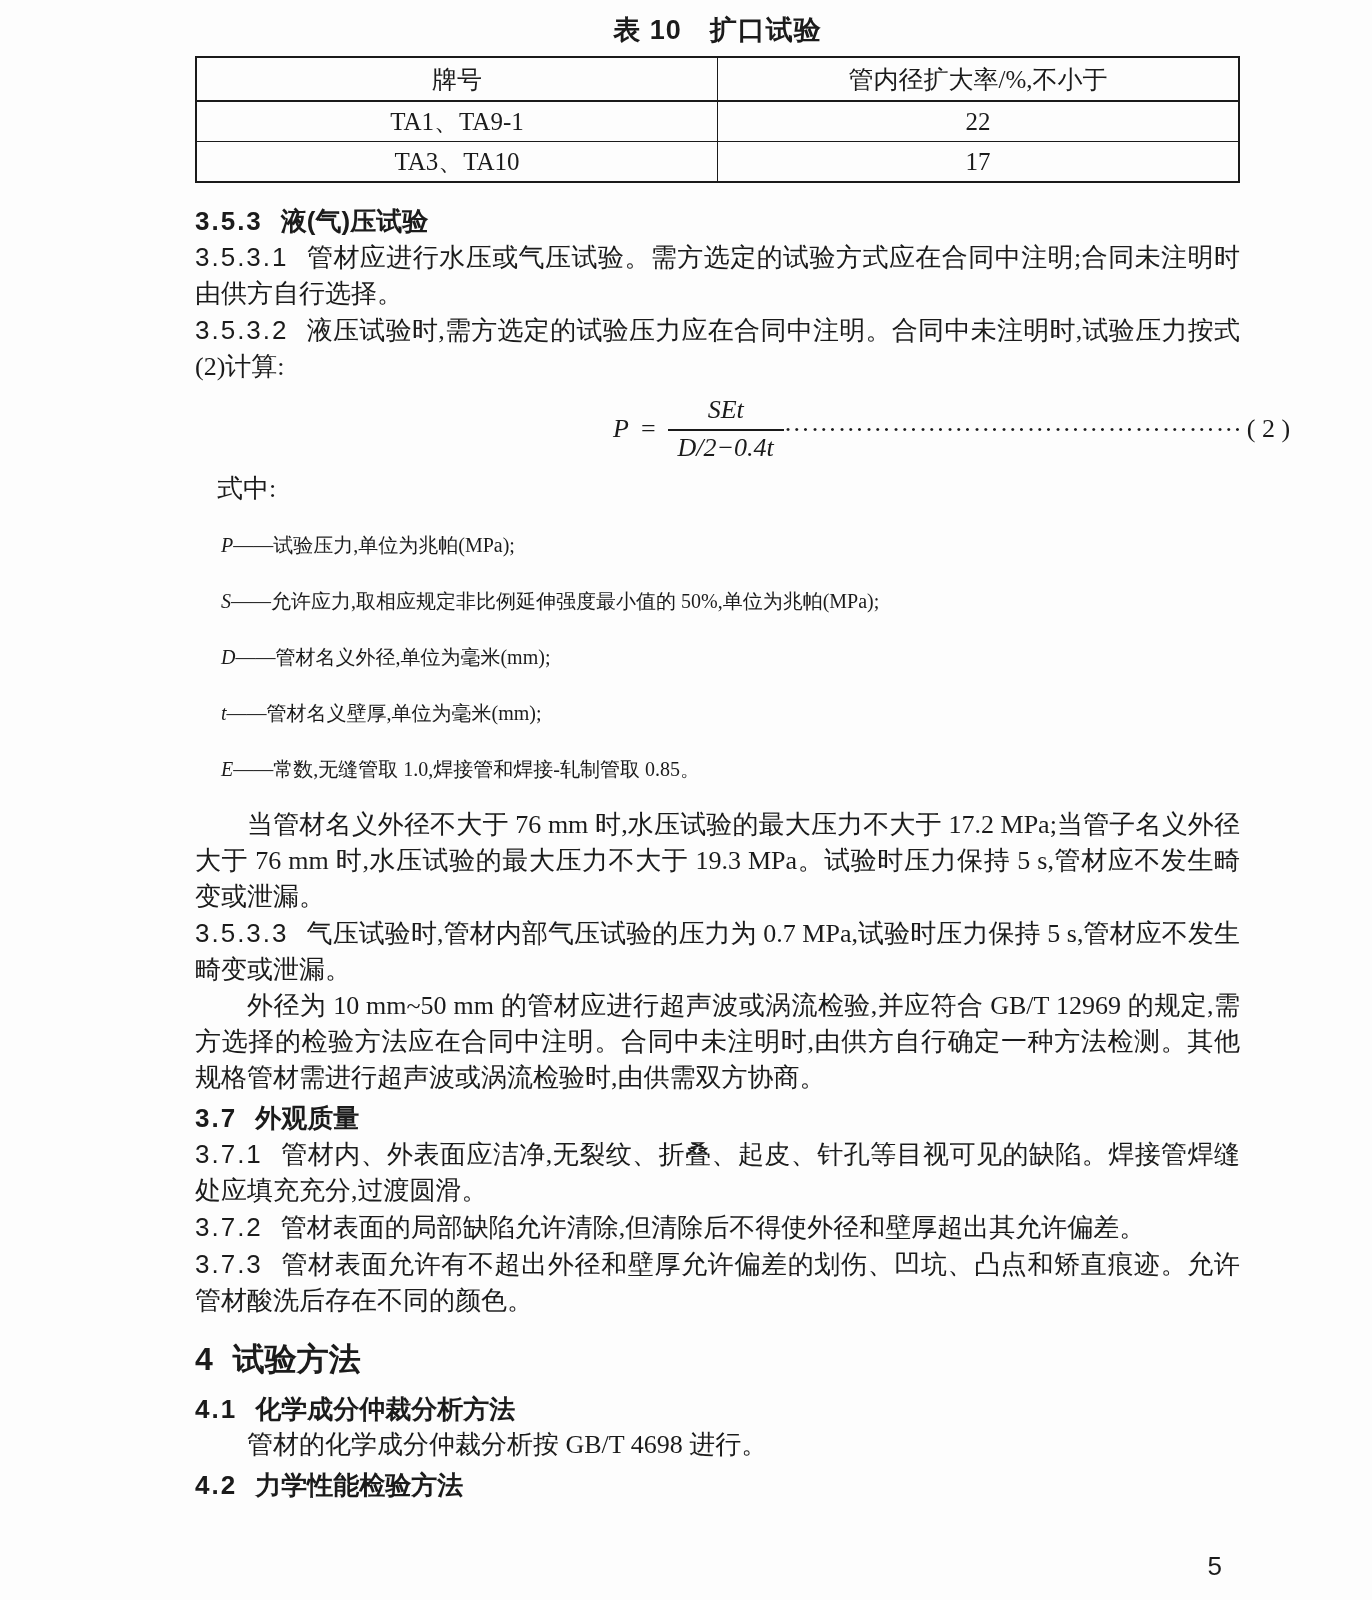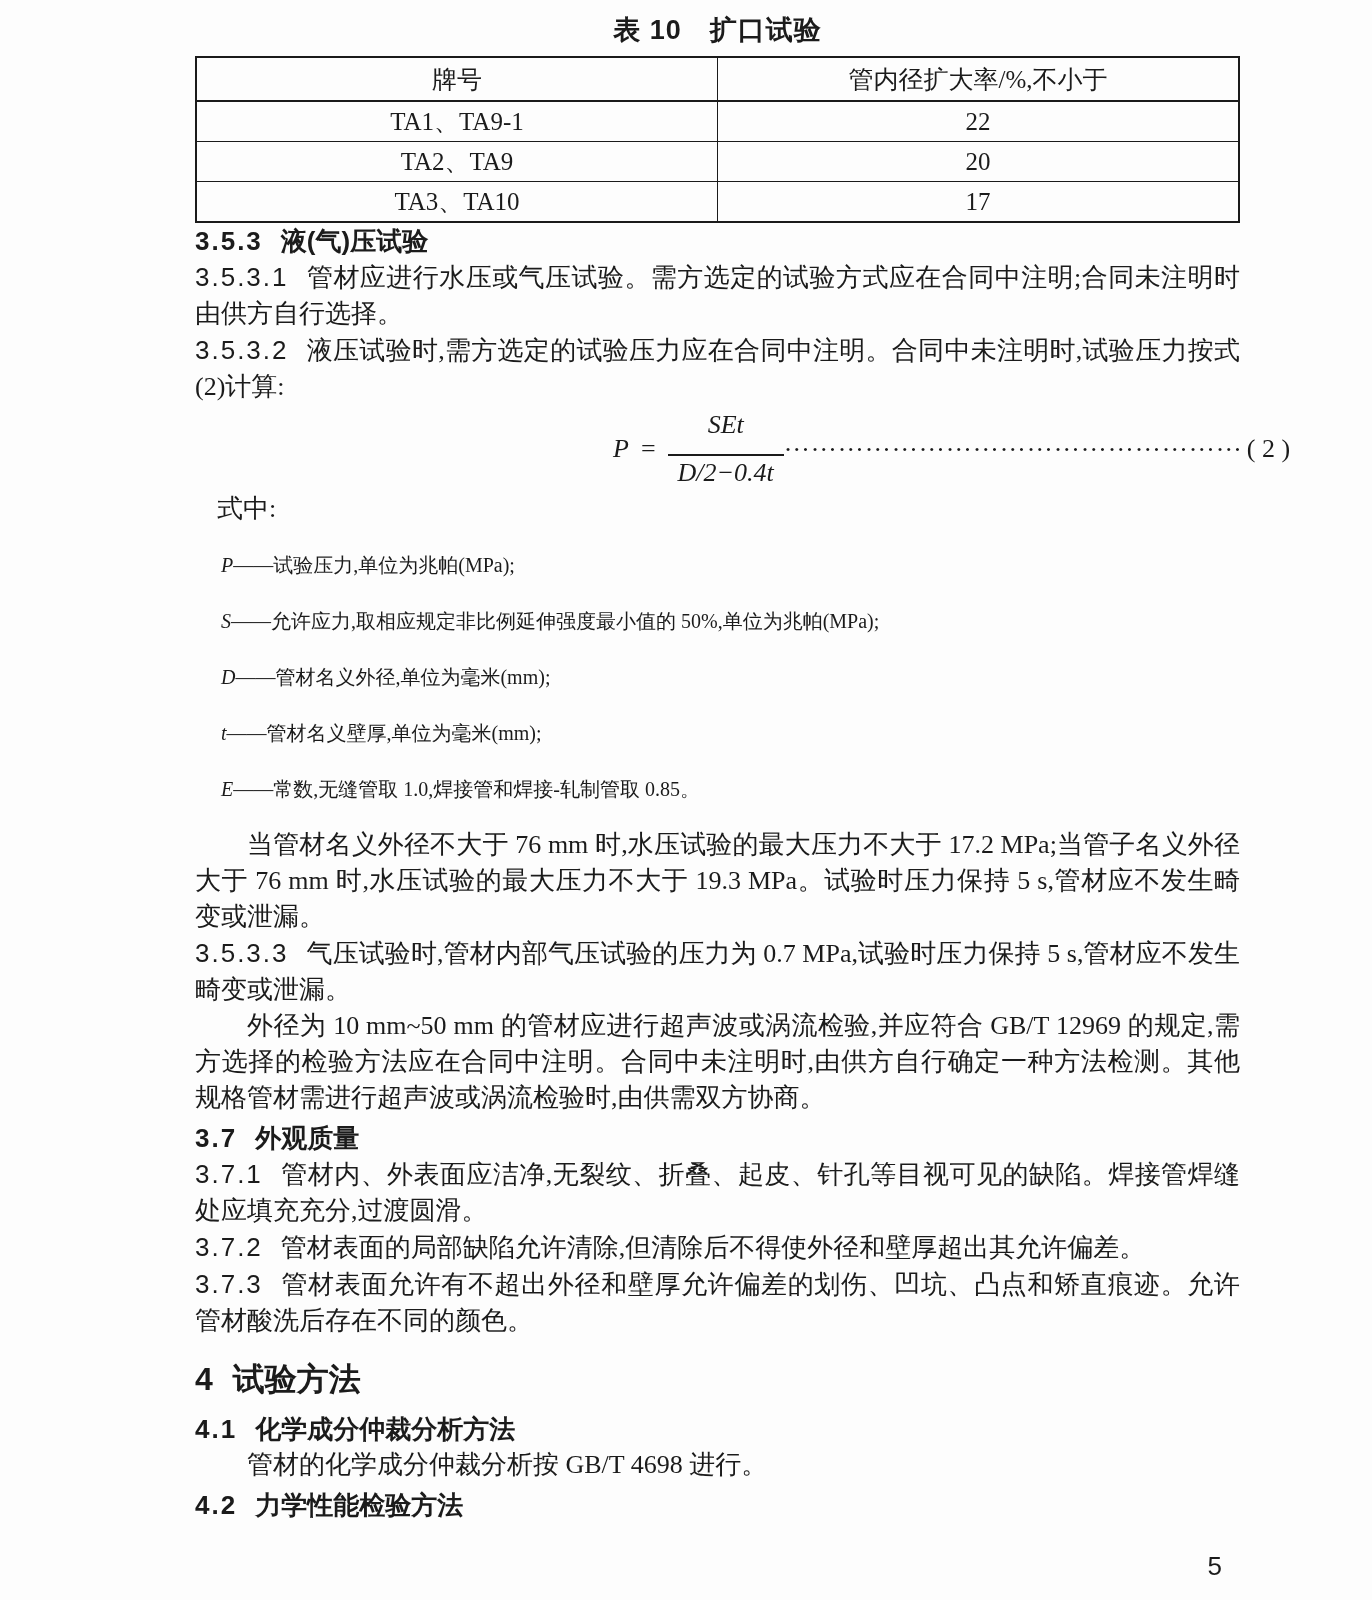--- a/index.html
+++ b/index.html
@@ -56,40 +56,40 @@
     text-align:left;
     margin-top:4px;
   }
   .hline .cnum { font-weight:bold; }
   .cnum {
     font-family:"Liberation Sans","DejaVu Sans",sans-serif;
     letter-spacing:2px;
     margin-right:18px;
     white-space:nowrap;
   }
-  .mt { margin-top:0; }
+  .mt { margin-top:20px; }
   .indent { text-indent:2em; }
   .chapter {
     margin-top:22px;
     margin-bottom:14px;
     font-size:32px;
   }
   
   .formula-row {
     display:flex;
     align-items:center;
     margin:8px 0 6px 0;
     height:72px;
     font-size:26px;
   }
   .f-left { margin-left:418px; display:flex; align-items:center; }
   .f-var { font-style:italic; font-family:"Liberation Serif","DejaVu Serif",serif; }
   .f-eq { margin:0 12px; }
   .frac { display:inline-flex; flex-direction:column; align-items:center; vertical-align:middle; }
-  .frac .num { padding:0 10px 14px 10px; line-height:30px; }
+  .frac .num { padding:0 10px 4px 10px; line-height:30px; }
   .frac .den { border-top:2px solid #1b1b1b; padding:2px 10px 0 10px; line-height:30px; }
   .f-right { margin-left:auto; display:flex; align-items:center; white-space:nowrap; }
   .dots { letter-spacing:1px; position:relative; top:-6px; }
   .eqno { margin-left:4px; }
   
   .where { padding-left:22px; }
   .defs { padding-left:26px; }
   .def-line { font-size:20px; line-height:36px; }
   .def-sym { font-style:italic; font-family:"Liberation Serif","DejaVu Serif",serif; }
   
@@ -115,24 +115,20 @@
     <thead>
       <tr>
         <th>牌号</th>
         <th>管内径扩大率/%,不小于</th>
       </tr>
     </thead>
     <tbody>
       <tr>
         <td>TA1、TA9-1</td>
         <td>22</td>
-      </tr>
-      <tr>
-        <td>TA2、TA9</td>
-        <td>20</td>
       </tr>
       <tr>
         <td>TA3、TA10</td>
         <td>17</td>
       </tr>
     </tbody>
   </table>
 
   <p class="hline mt"><span class="cnum">3.5.3</span><span>液(气)压试验</span></p>
 

